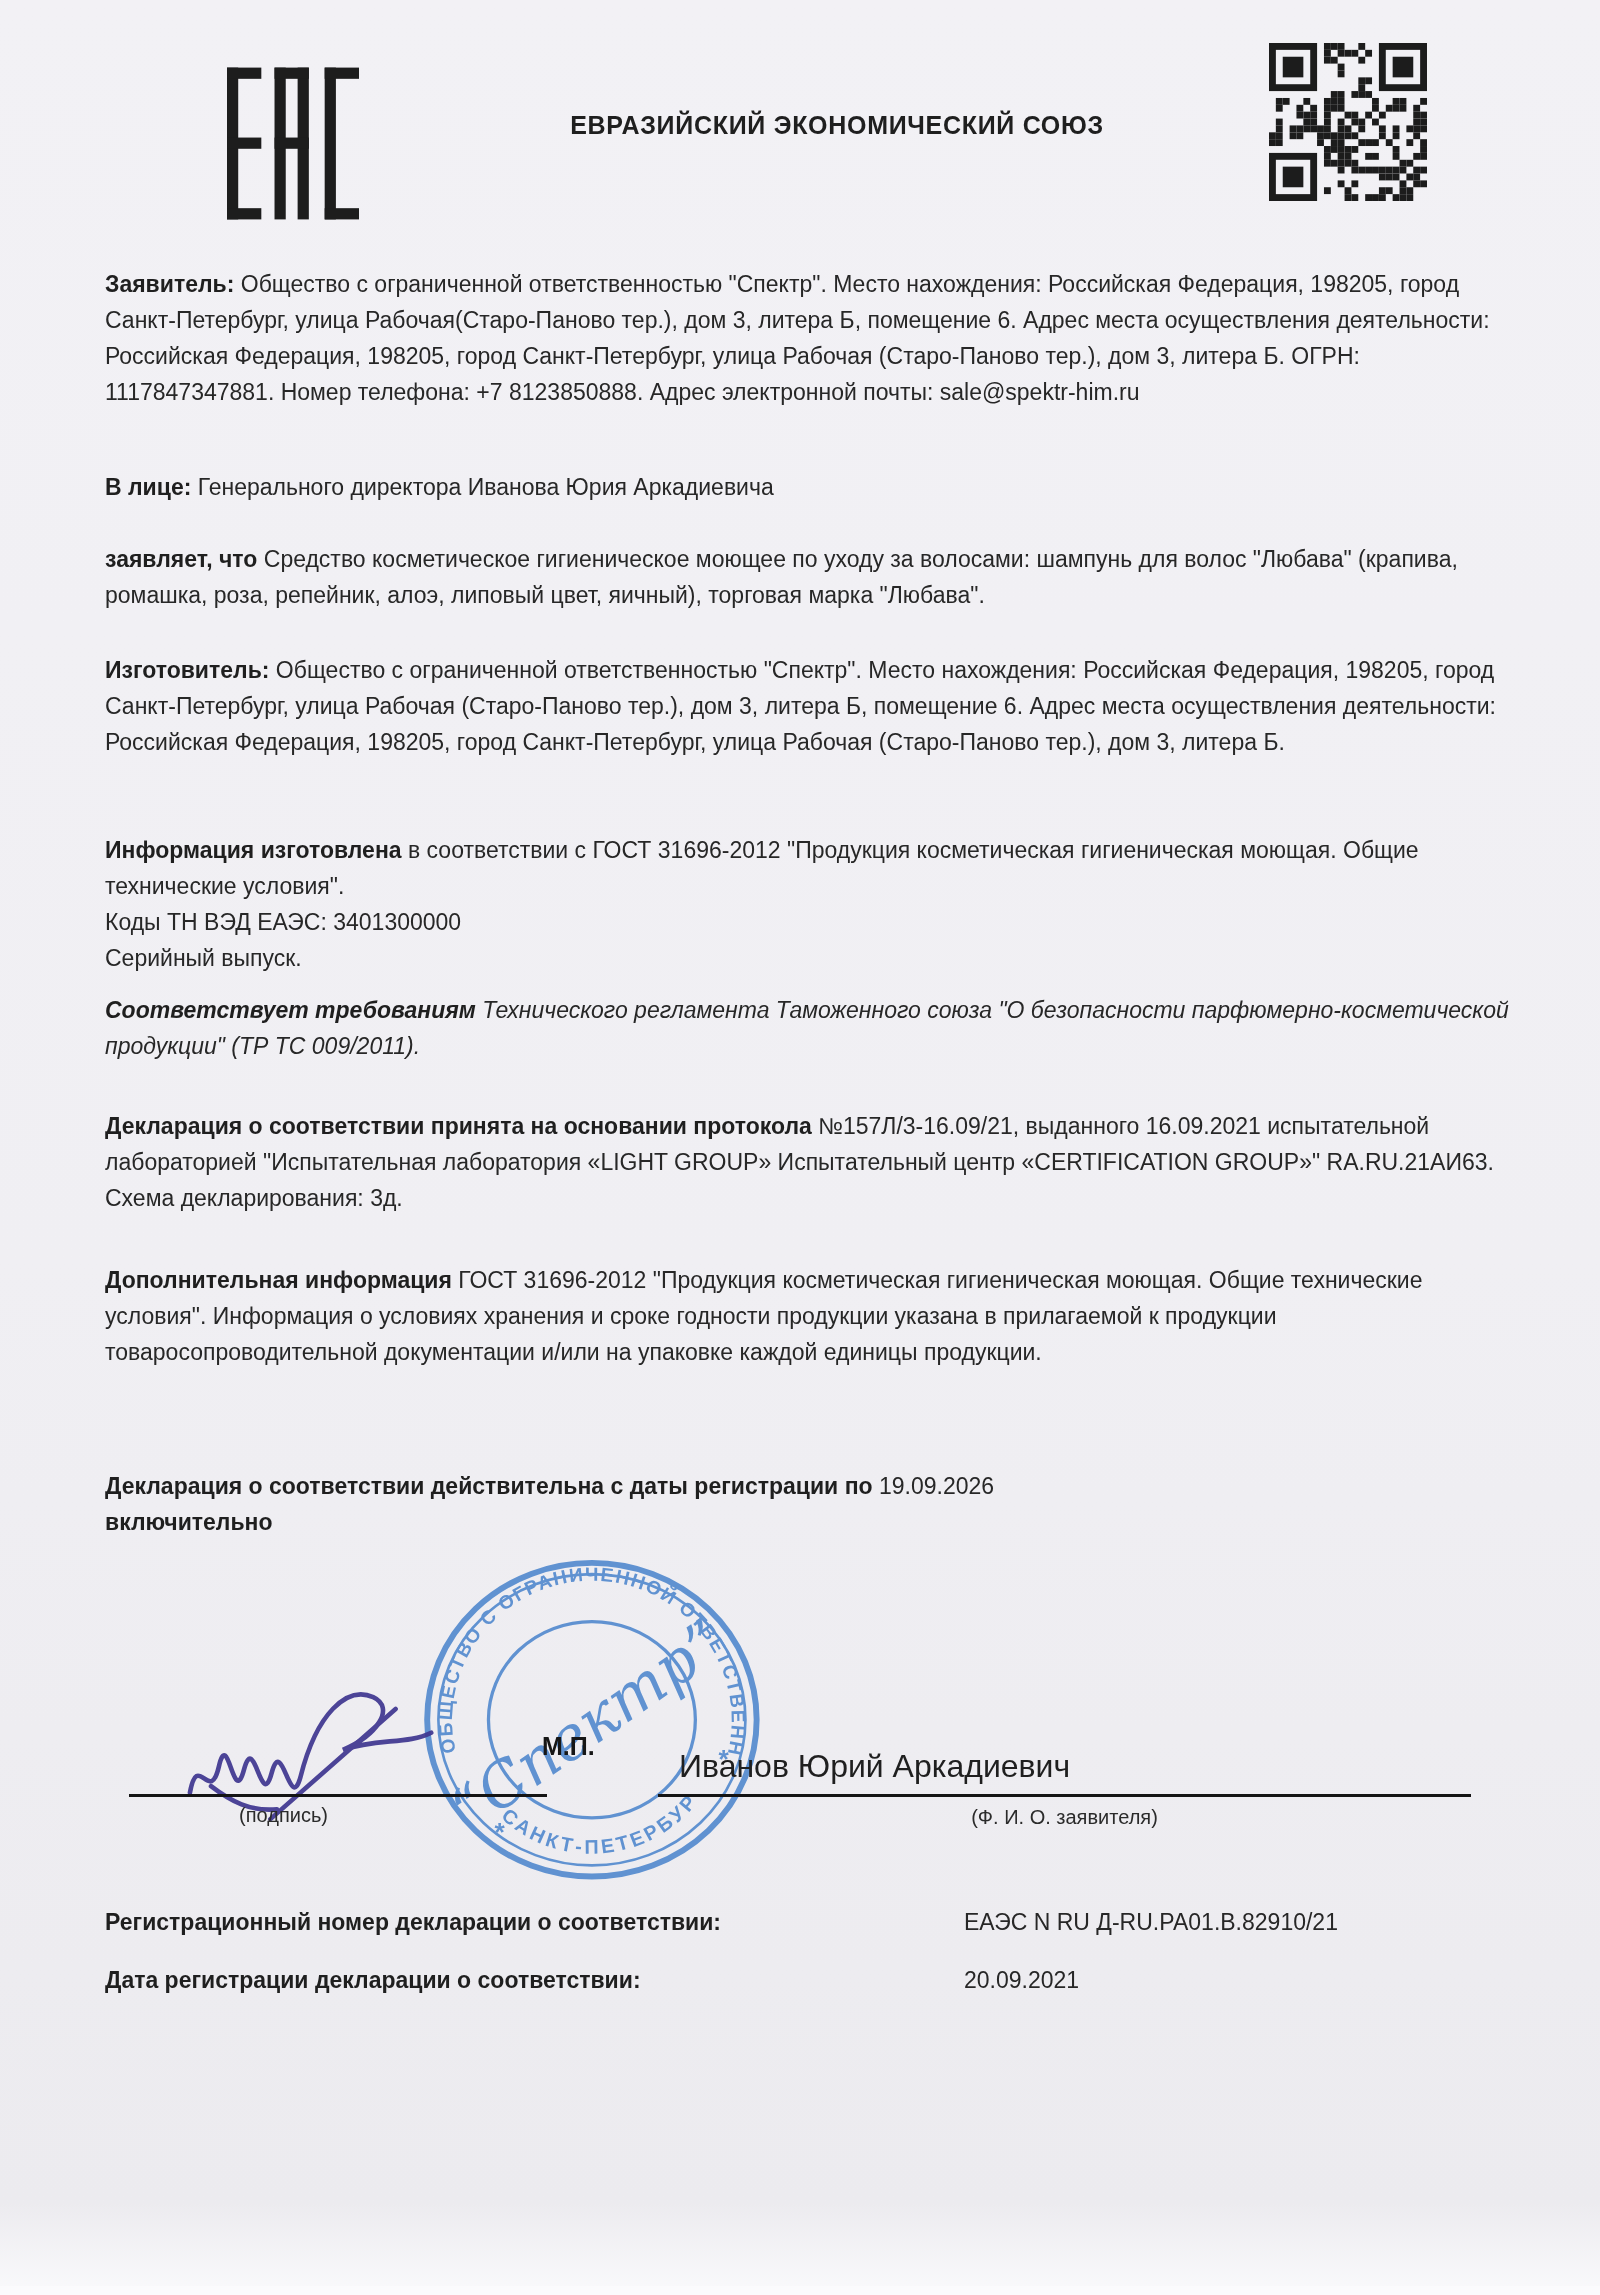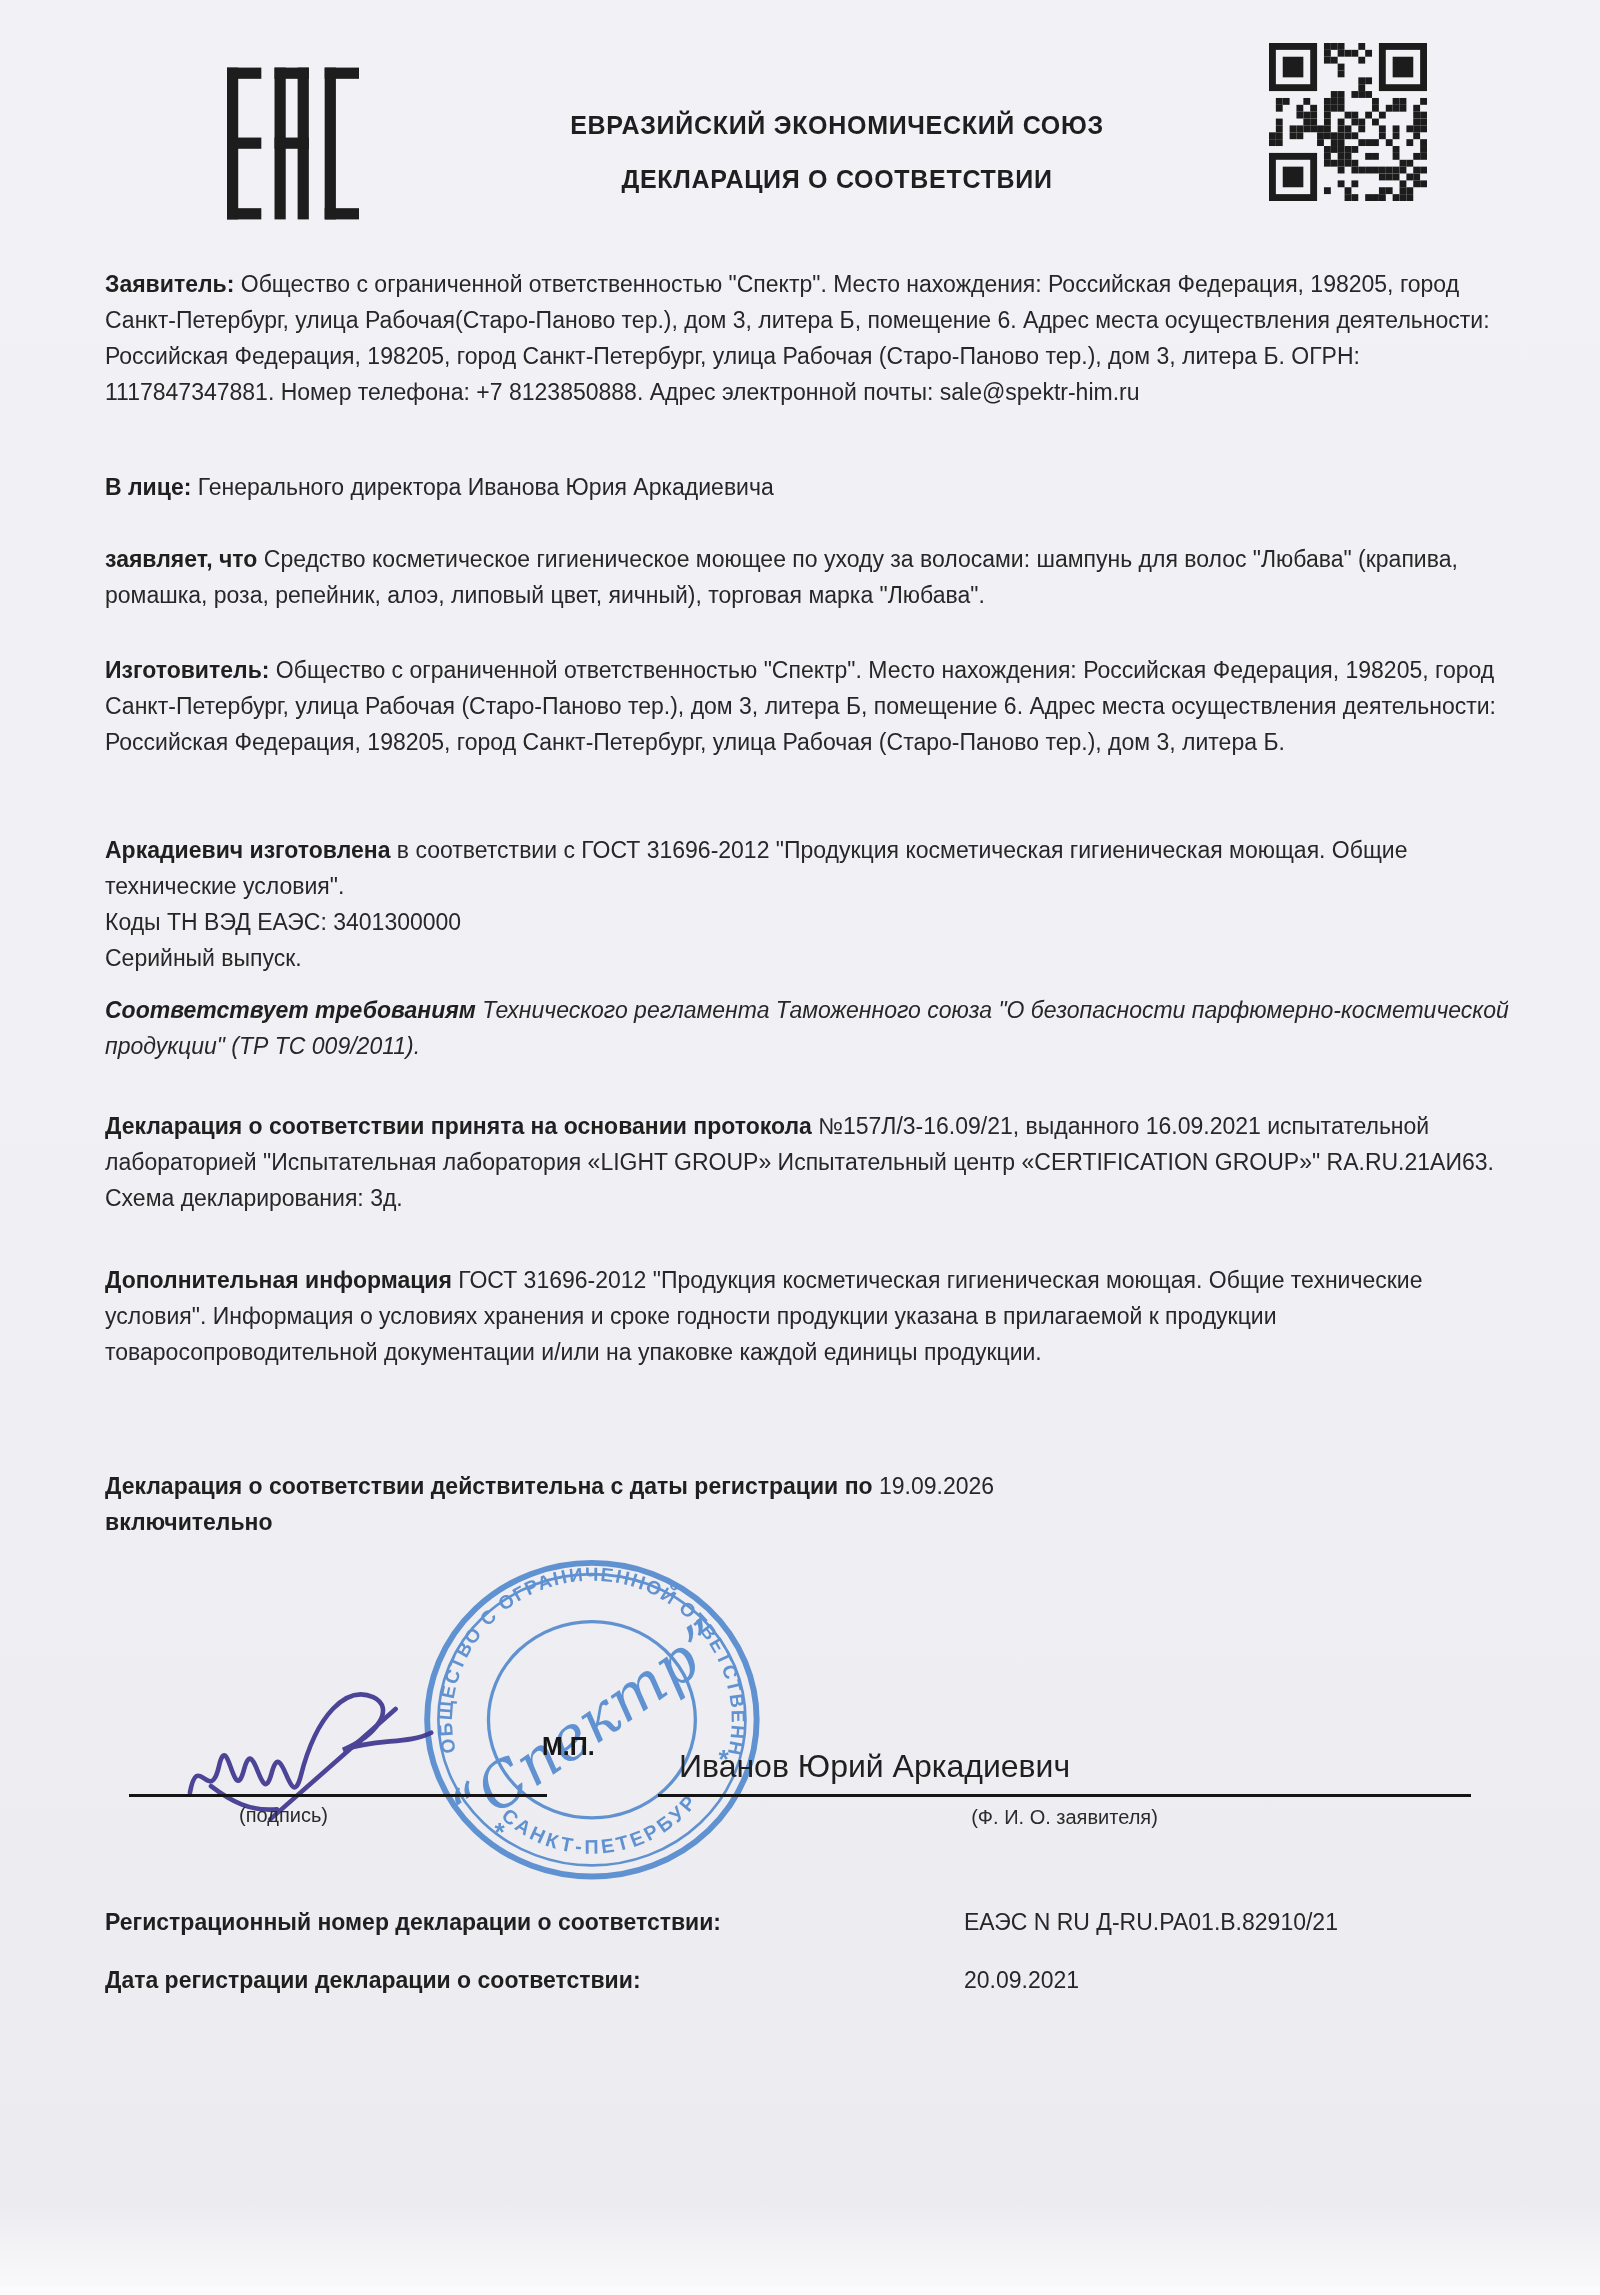--- a/index.html
+++ b/index.html
@@ -213,31 +213,30 @@
       <rect x="20.869565217391305" y="20.869565217391305" width="31.304347826086957" height="31.304347826086957" fill="#1c1c1c"></rect>
       <rect x="166.95652173913044" y="0" width="73.04347826086956" height="73.04347826086956" fill="#1c1c1c"></rect>
       <rect x="177.3913043478261" y="10.434782608695652" width="52.173913043478265" height="52.173913043478265" fill="#f1f0f4"></rect>
       <rect x="187.82608695652175" y="20.869565217391305" width="31.304347826086957" height="31.304347826086957" fill="#1c1c1c"></rect>
       <rect x="0" y="166.95652173913044" width="73.04347826086956" height="73.04347826086956" fill="#1c1c1c"></rect>
       <rect x="10.434782608695652" y="177.3913043478261" width="52.173913043478265" height="52.173913043478265" fill="#f1f0f4"></rect>
       <rect x="20.869565217391305" y="187.82608695652175" width="31.304347826086957" height="31.304347826086957" fill="#1c1c1c"></rect>
     </svg>
 
   <div class="title-line" style="top:111px;">ЕВРАЗИЙСКИЙ ЭКОНОМИЧЕСКИЙ СОЮЗ</div>
-  <div class="title-line" style="top:165px;">ДЕКЛАРАЦИЯ О СООТВЕТСТВИИ</div>
 
   <p class="para" style="top:243px;"><b>Заявитель:</b><span> Общество с ограниченной ответственностью "Спектр". Место нахождения: Российская Федерация, 198205,  город Санкт-Петербург, улица Рабочая(Старо-Паново тер.), дом 3, литера Б, помещение 6. Адрес места осуществления деятельности: Российская Федерация, 198205, город Санкт-Петербург, улица Рабочая (Старо-Паново тер.), дом 3, литера Б. ОГРН: 1117847347881. Номер телефона: +7 8123850888. Адрес электронной почты: sale@spektr-him.ru</span></p>
 
   <p class="para" style="top:446px;"><b>В лице:</b><span> Генерального директора Иванова Юрия Аркадиевича</span></p>
 
   <p class="para" style="top:494px;margin-top:47px;"><b>заявляет, что</b><span>  Средство косметическое гигиеническое моющее по уходу за волосами: шампунь для волос "Любава" (крапива, ромашка, роза, репейник, алоэ, липовый цвет, яичный), торговая марка "Любава".</span></p>
 
   <p class="para" style="top:629px;"><b>Изготовитель:</b><span> Общество с ограниченной ответственностью "Спектр". Место нахождения: Российская Федерация, 198205, город Санкт-Петербург, улица Рабочая (Старо-Паново тер.), дом 3, литера Б, помещение 6. Адрес места осуществления деятельности: Российская Федерация, 198205, город Санкт-Петербург, улица Рабочая (Старо-Паново тер.), дом 3, литера Б.</span></p>
 
-  <p class="para" style="top:809px;"><b>Аркадиевич изготовлена</b><span> в соответствии с ГОСТ 31696-2012 "Продукция косметическая гигиеническая моющая. Общие технические условия".</span><br>
+  <p class="para" style="top:809px;"><b>Информация изготовлена</b><span> в соответствии с ГОСТ 31696-2012 "Продукция косметическая гигиеническая моющая. Общие технические условия".</span><br>
     <span>Коды ТН ВЭД ЕАЭС: 3401300000</span><br>
     <span>Серийный выпуск.</span></p>
 
   <p class="para" style="top:969px;font-style:italic;"><b>Соответствует требованиям</b><span>  Технического регламента Таможенного союза "О безопасности парфюмерно-косметической продукции" (ТР ТС 009/2011).</span></p>
 
   <p class="para" style="top:1085px;"><b>Декларация о соответствии принята на основании протокола</b><span> №157Л/3-16.09/21, выданного 16.09.2021  испытательной лабораторией "Испытательная лаборатория «LIGHT GROUP» Испытательный центр «CERTIFICATION GROUP»" RA.RU.21АИ63. Схема декларирования: 3д.</span></p>
 
   <p class="para" style="top:1239px;"><b>Дополнительная информация</b><span> ГОСТ 31696-2012 "Продукция косметическая гигиеническая моющая. Общие технические условия". Информация о условиях хранения и сроке годности продукции указана в прилагаемой к продукции товаросопроводительной документации и/или на упаковке каждой единицы продукции.</span></p>
 
   <p class="para" style="top:1445px;"><b>Декларация о соответствии действительна с даты регистрации по</b><span> 19.09.2026</span><br><b>включительно</b></p>

